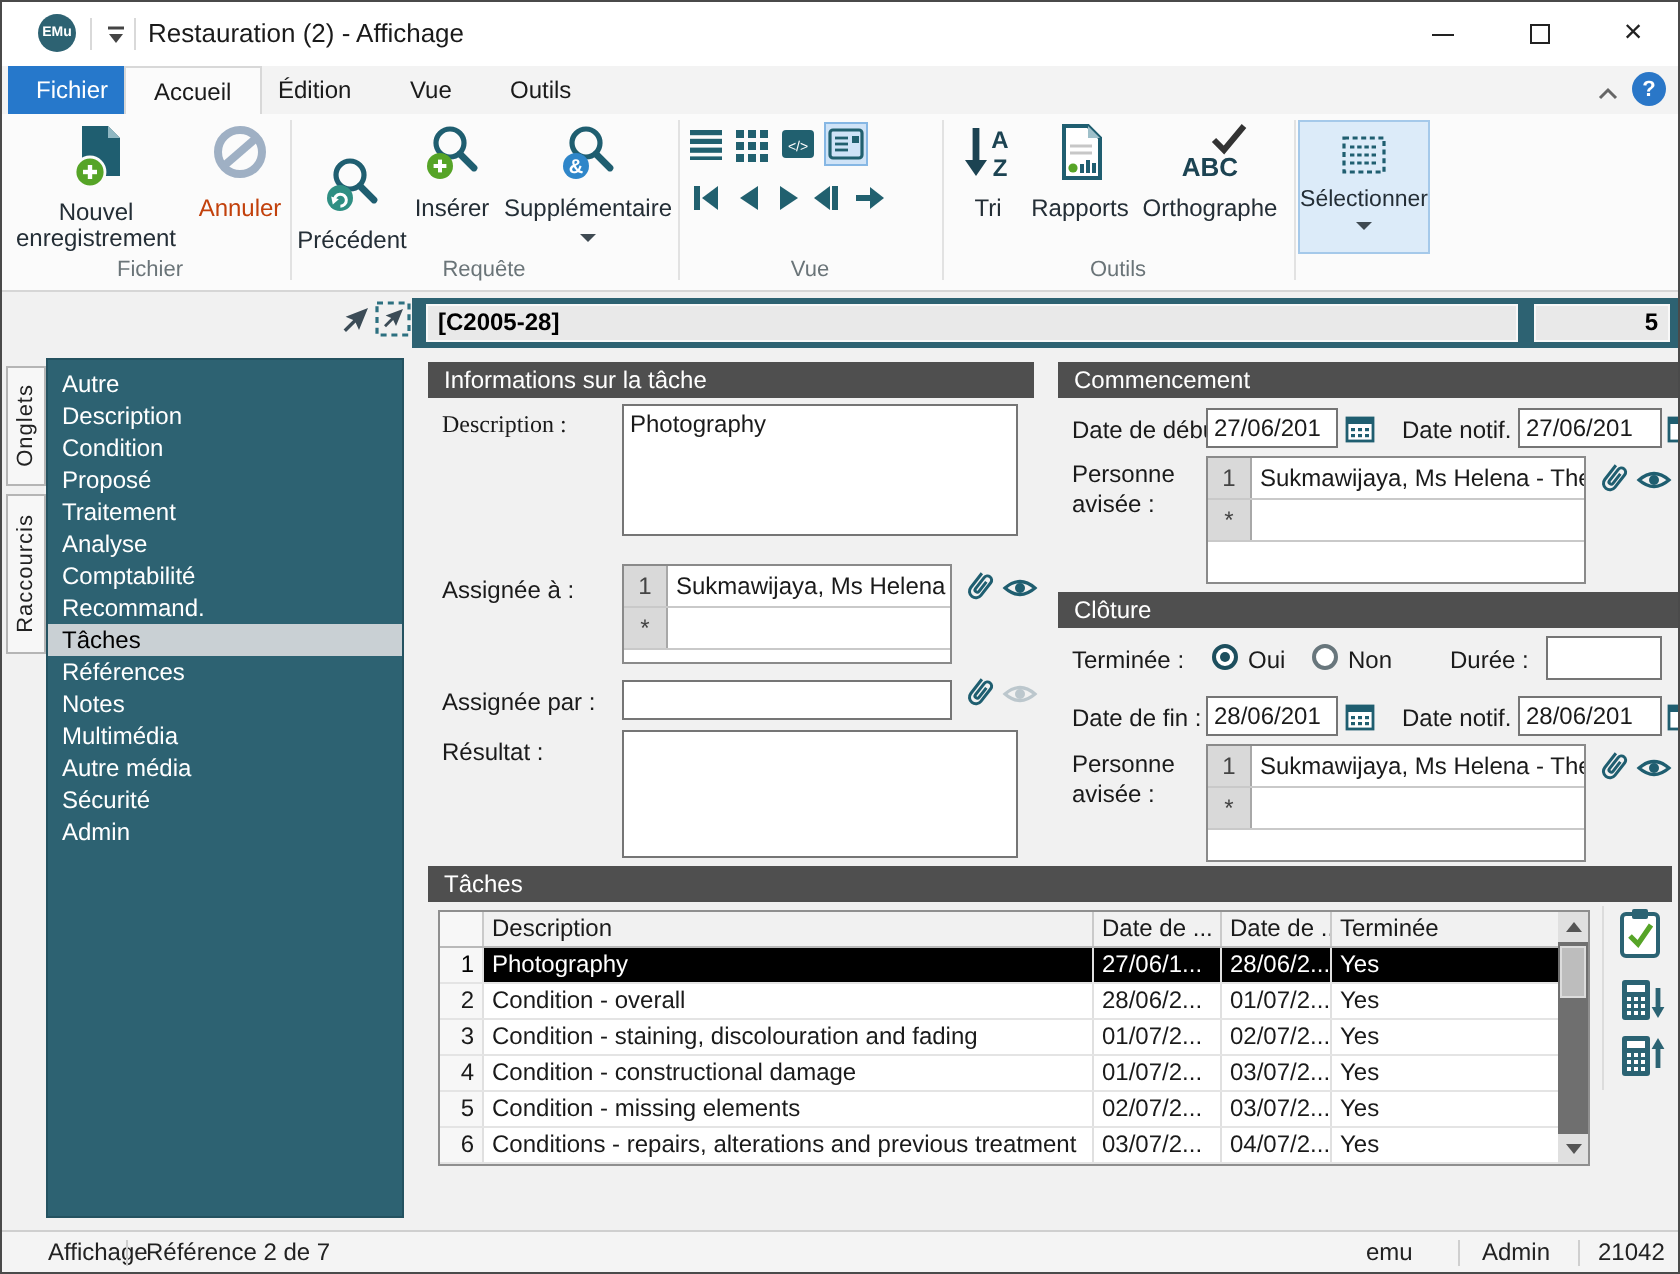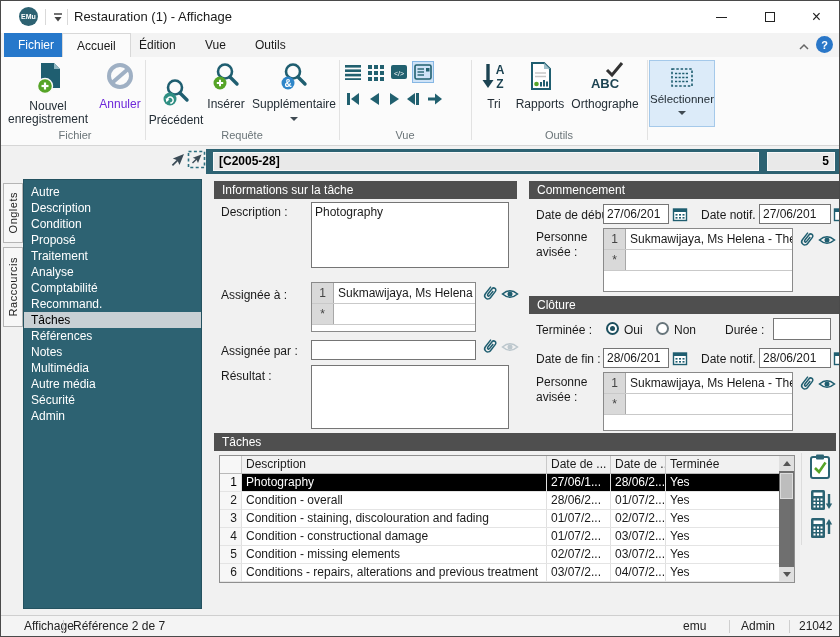--- a/index.html
+++ b/index.html
@@ -77,21 +77,21 @@
     <div class="abs" style="left:18px;top:6px;width:19px;height:19px;border-radius:50%;background:#2d6272;color:#fff;
          font-size:7px;display:flex;align-items:center;justify-content:center;font-weight:bold;">EMu</div>
     <div class="tbsep" style="left:44px;"></div>
     <div class="abs" style="left:51px;top:11px;">
       <svg width="12" height="11" viewBox="0 0 12 11">
           <line x1="2" y1="2" x2="10" y2="2" stroke="#444" stroke-width="1.5"></line>
           <polygon points="2.5,5 9.5,5 6,9.5" fill="#444"></polygon>
         </svg>
     </div>
     <div class="tbsep" style="left:66px;"></div>
-    <div class="wtitle">Restauration (1) - Affichage</div>
+    <div class="wtitle">Restauration (2) - Affichage</div>
     <div class="winbtn" style="left:698px;">
       <span style="display:block;width:11px;height:1px;background:#222;"></span>
     </div>
     <div class="winbtn" style="left:746px;">
       <span style="display:block;width:10px;height:10px;border:1px solid #222;box-sizing:border-box;"></span>
     </div>
     <div class="winbtn" style="left:793px;font-size:16px;">
       <span>×</span>
     </div>
   </div>
@@ -124,21 +124,21 @@
         <svg width="32" height="34" viewBox="0 0 32 34">
           <path d="M9 2 L22 2 L28 8 L28 27 L9 27 Z" fill="#1f5e70"></path>
           <path d="M22 2 L22 8 L28 8 Z" fill="#8fb7c2"></path>
           <circle cx="13" cy="25" r="7.5" fill="#56a427" stroke="#fbfbfb" stroke-width="1.4"></circle>
           <line x1="13" y1="21.5" x2="13" y2="28.5" stroke="#fff" stroke-width="2.2"></line>
           <line x1="9.5" y1="25" x2="16.5" y2="25" stroke="#fff" stroke-width="2.2"></line>
         </svg>
       </span>
       <span>Nouvel enregistrement</span>
     </div>
-    <div class="rbtn" style="left:96px;top:4px;width:46px;color:#6d28d9;text-align:center;">
+    <div class="rbtn" style="left:96px;top:4px;width:46px;color:#c2410c;text-align:center;">
       <span class="ric">
         <svg width="30" height="32" viewBox="0 0 30 32">
           <circle cx="15" cy="15" r="11" fill="none" stroke="#9fb0c4" stroke-width="4"></circle>
           <line x1="7.5" y1="21.5" x2="22.5" y2="8.5" stroke="#9fb0c4" stroke-width="4"></line>
         </svg>
       </span>
       <span>Annuler</span>
     </div>
     <div class="glabel" style="left:30px;width:88px;">Fichier</div>
 
@@ -335,21 +335,21 @@
     <div class="sbitem sel">Tâches</div>
     <div class="sbitem">Références</div>
     <div class="sbitem">Notes</div>
     <div class="sbitem">Multimédia</div>
     <div class="sbitem">Autre média</div>
     <div class="sbitem">Sécurité</div>
     <div class="sbitem">Admin</div>
   </div>
 
   <div class="sech" style="left:213px;top:180px;width:303px;">Informations sur la tâche</div>
-  <div class="lbl" style="left:220px;top:204px;">Description :</div>
+  <div class="lbl" style="left:220px;top:204px;font-family:Liberation Serif, serif;">Description :</div>
   <div class="fld" style="left:310px;top:201px;width:198px;height:66px;">Photography</div>
 
   <div class="lbl" style="left:220px;top:287px;">Assignée à :</div>
   <div class="gridbox" style="left:310px;top:281px;width:165px;height:50px;">
     <div class="grow">
         <div class="gnum">1</div>
       <div class="gval">Sukmawijaya, Ms Helena - Th</div>
       </div>
     <div class="grow">
         <div class="gnum">*</div>

